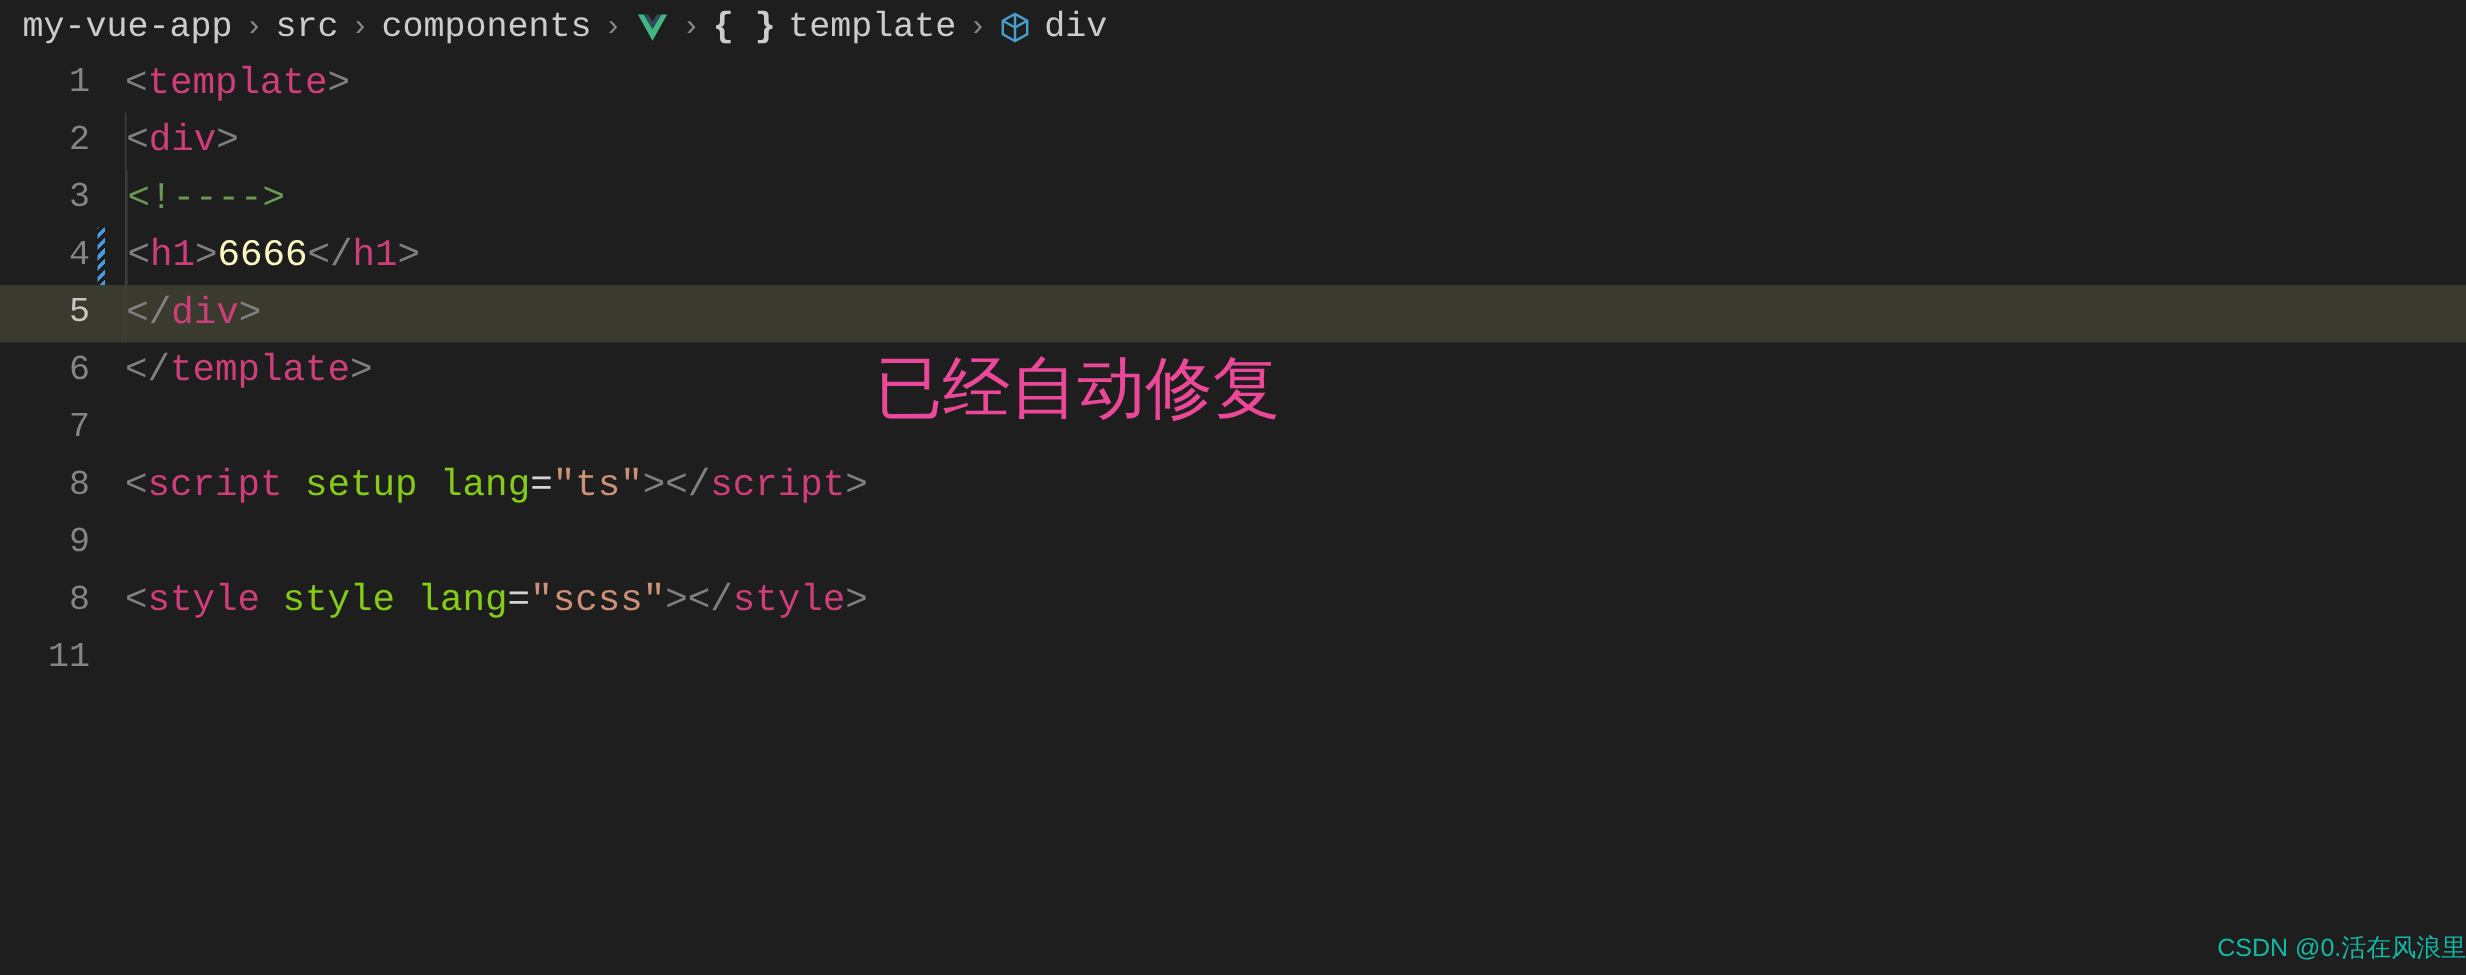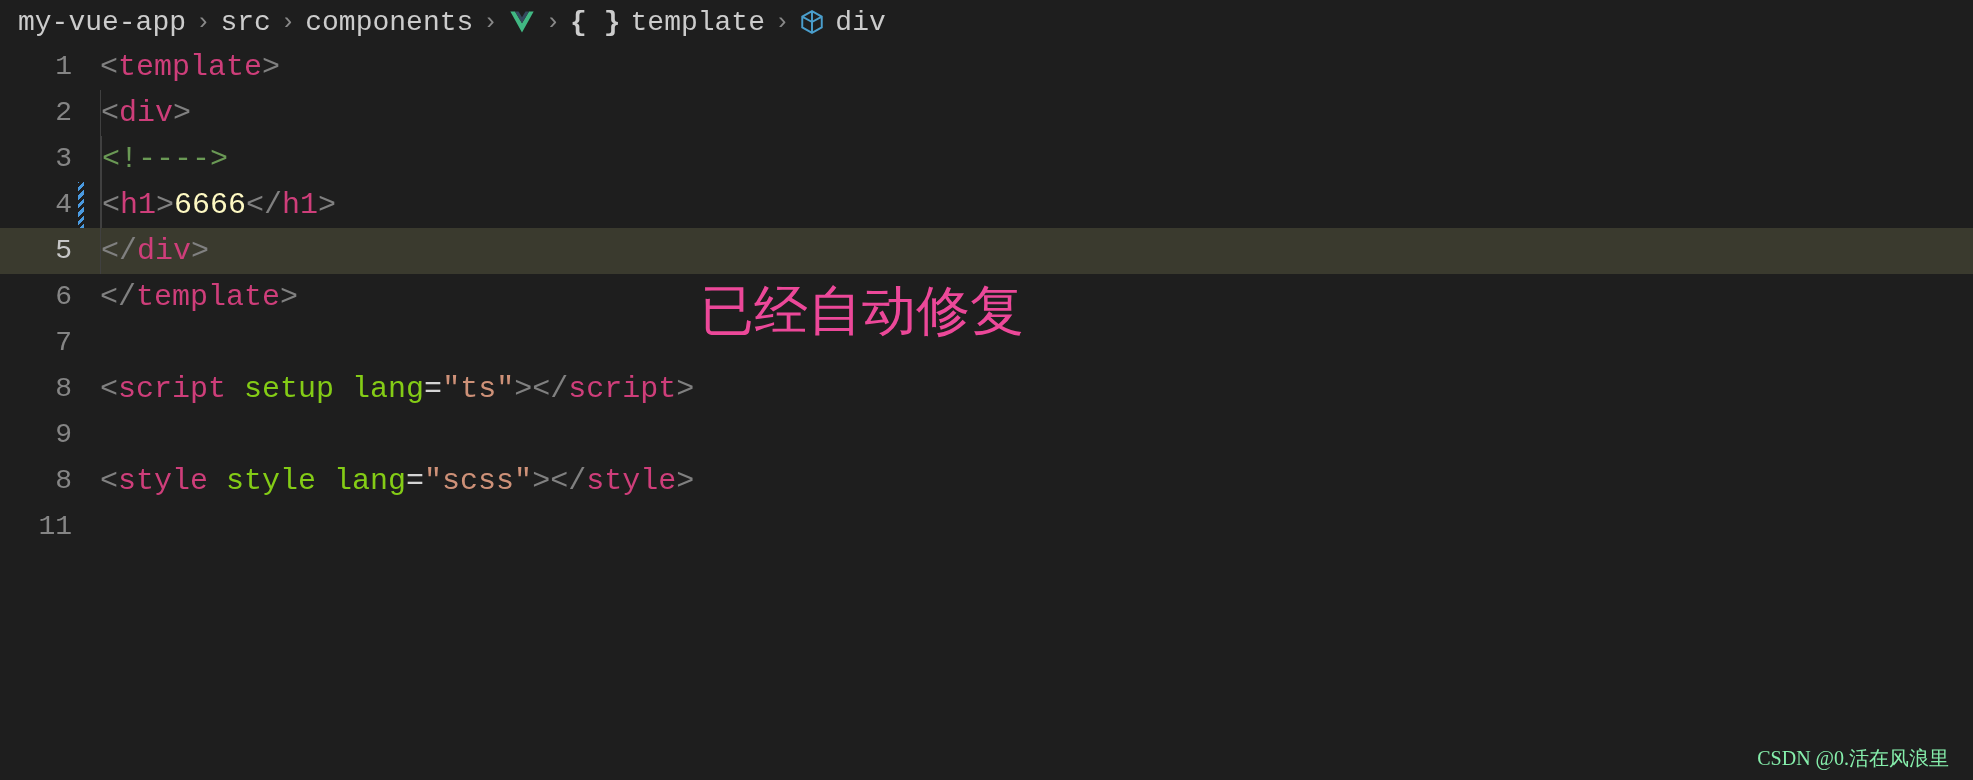--- a/index.html
+++ b/index.html
@@ -113,24 +113,24 @@
       top: 275px;
       left: 700px;
       font-size: 54px;
       color: #ec4899;
       font-family: 'Microsoft YaHei', 'SimHei', sans-serif;
       font-weight: 400;
     }
     .watermark {
       position: absolute;
       bottom: 8px;
-      right: 24px;
+      right: 0;
       font-size: 20px;
-      color: #86efac;
-      font-family: Liberation Serif, serif;
+      color: #14b8a6;
+      font-family: Liberation Sans, sans-serif;
     }
   </style>
 </head>
 <body>
 
 <div class="breadcrumb">
   <span class="breadcrumb-item">my-vue-app</span>
   <span class="breadcrumb-sep">›</span>
   <span class="breadcrumb-item">src</span>
   <span class="breadcrumb-sep">›</span>

